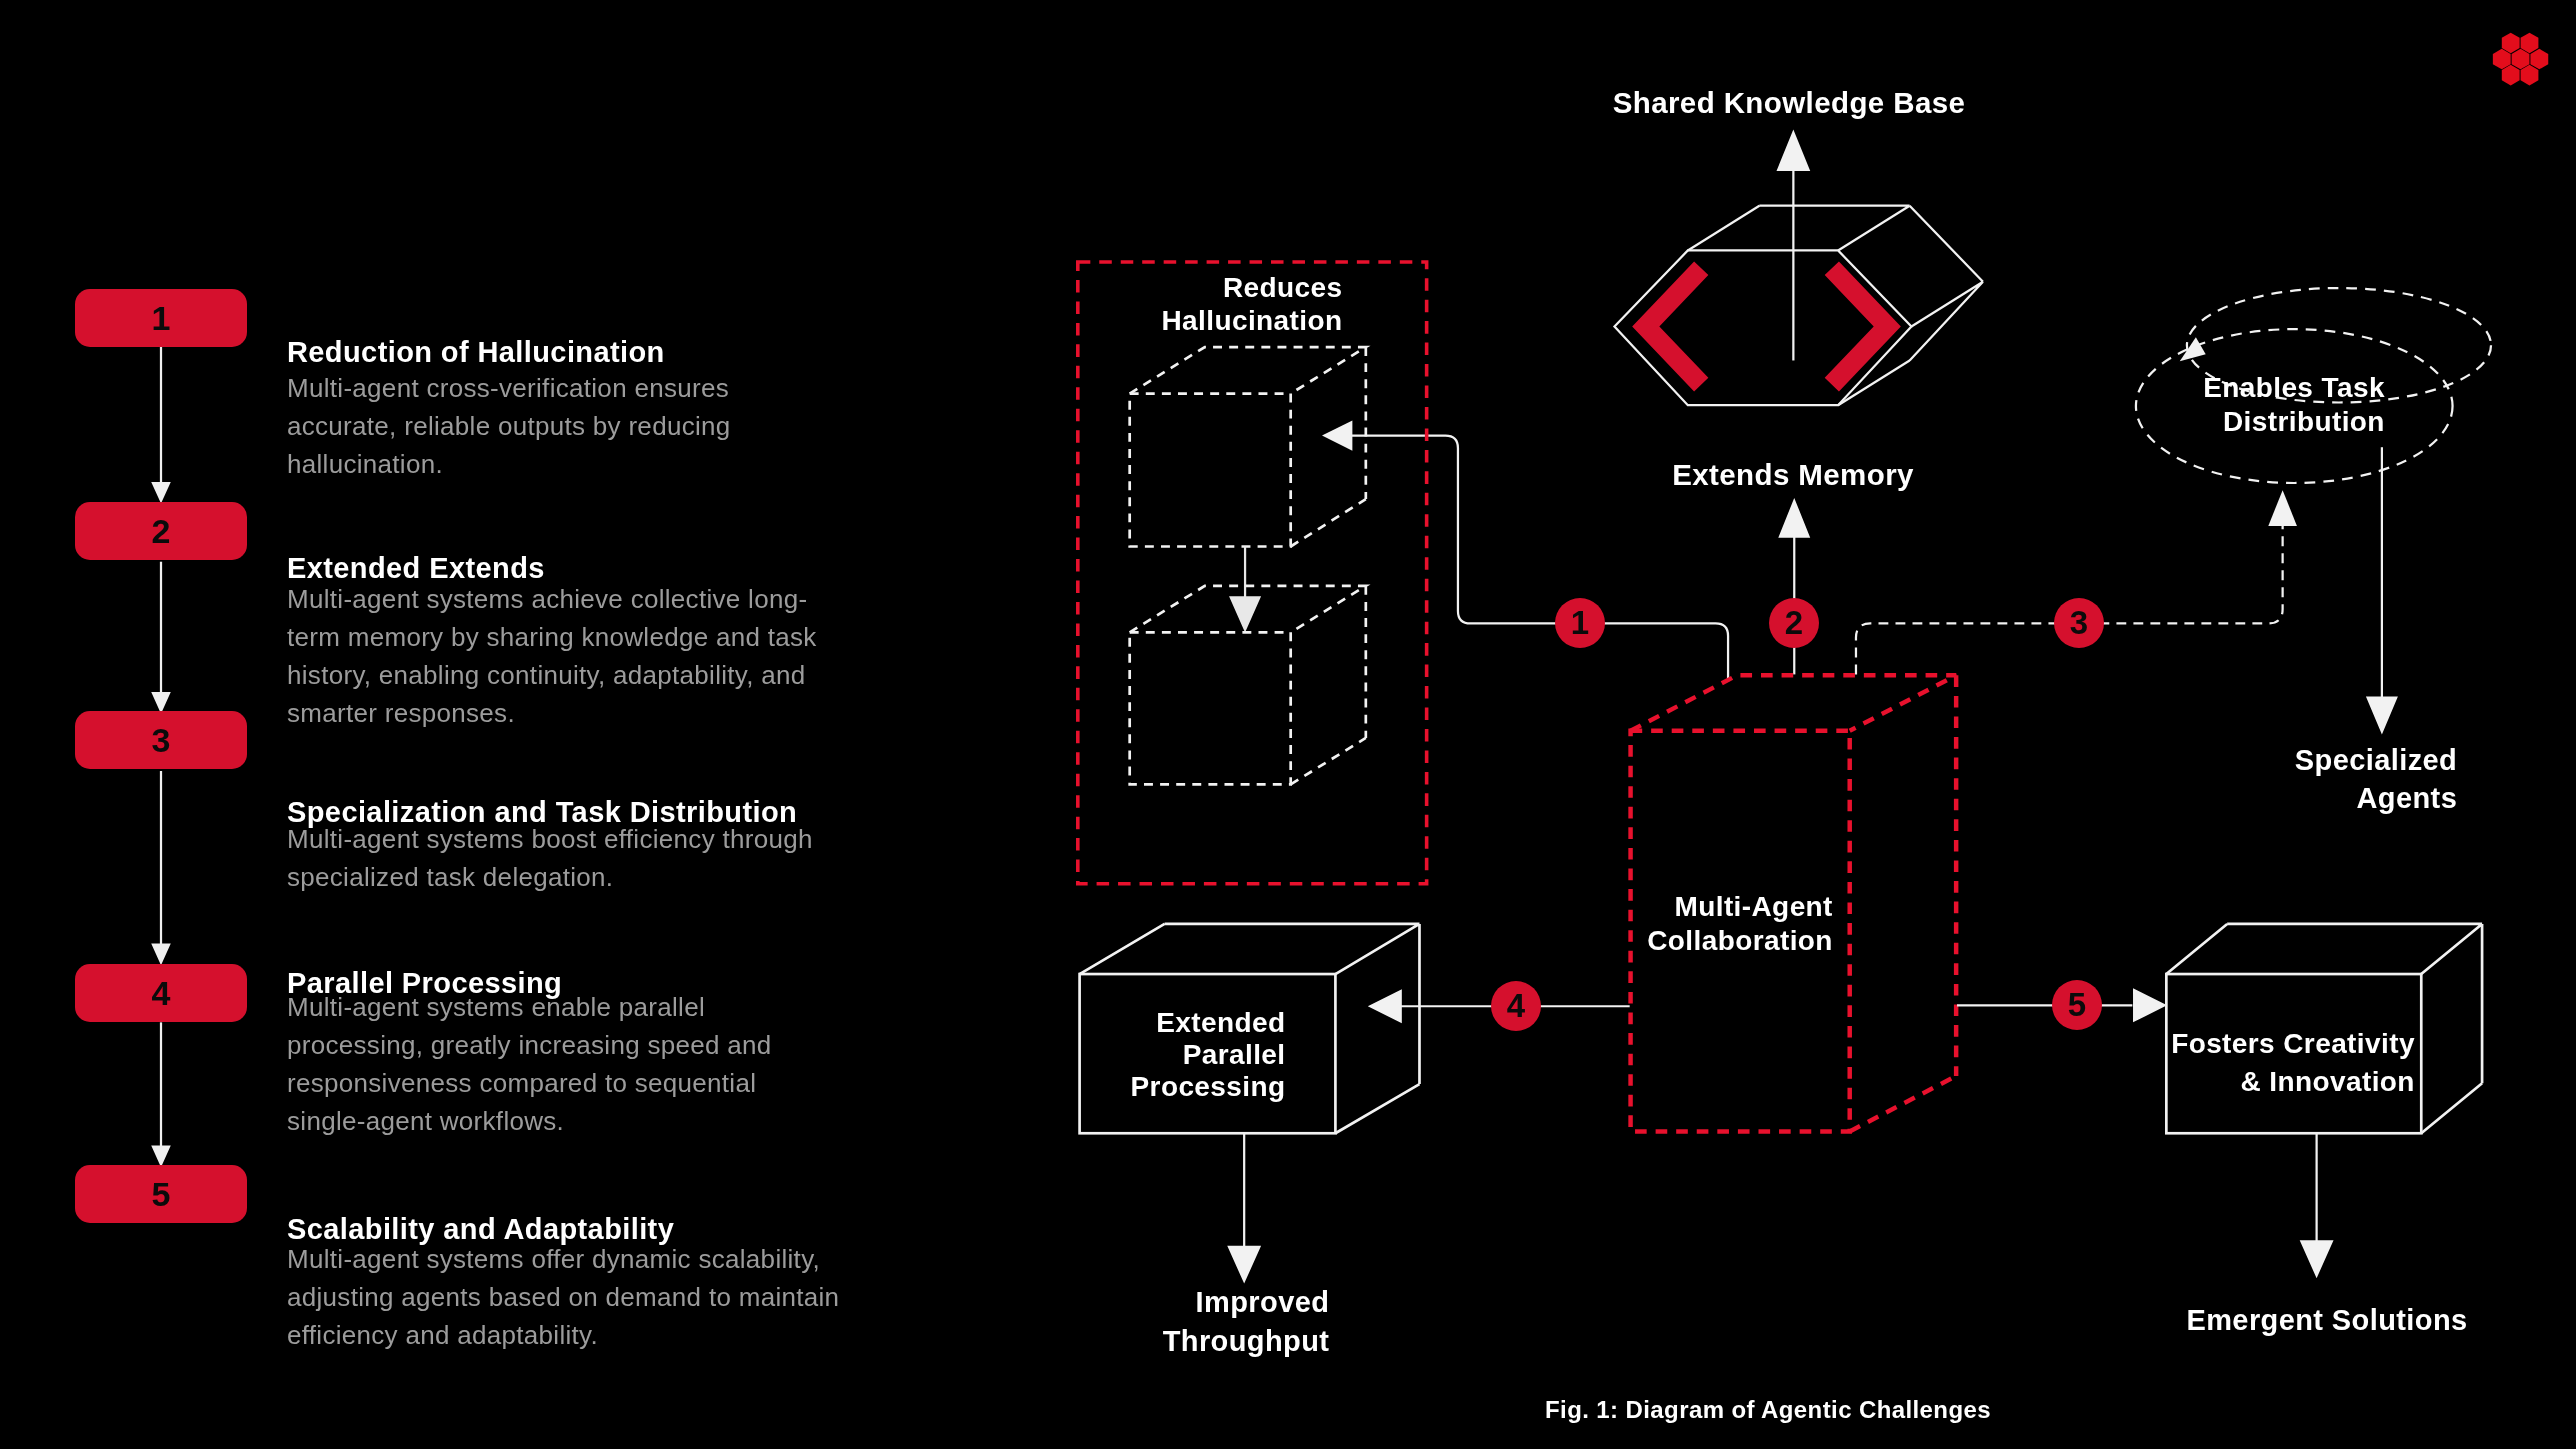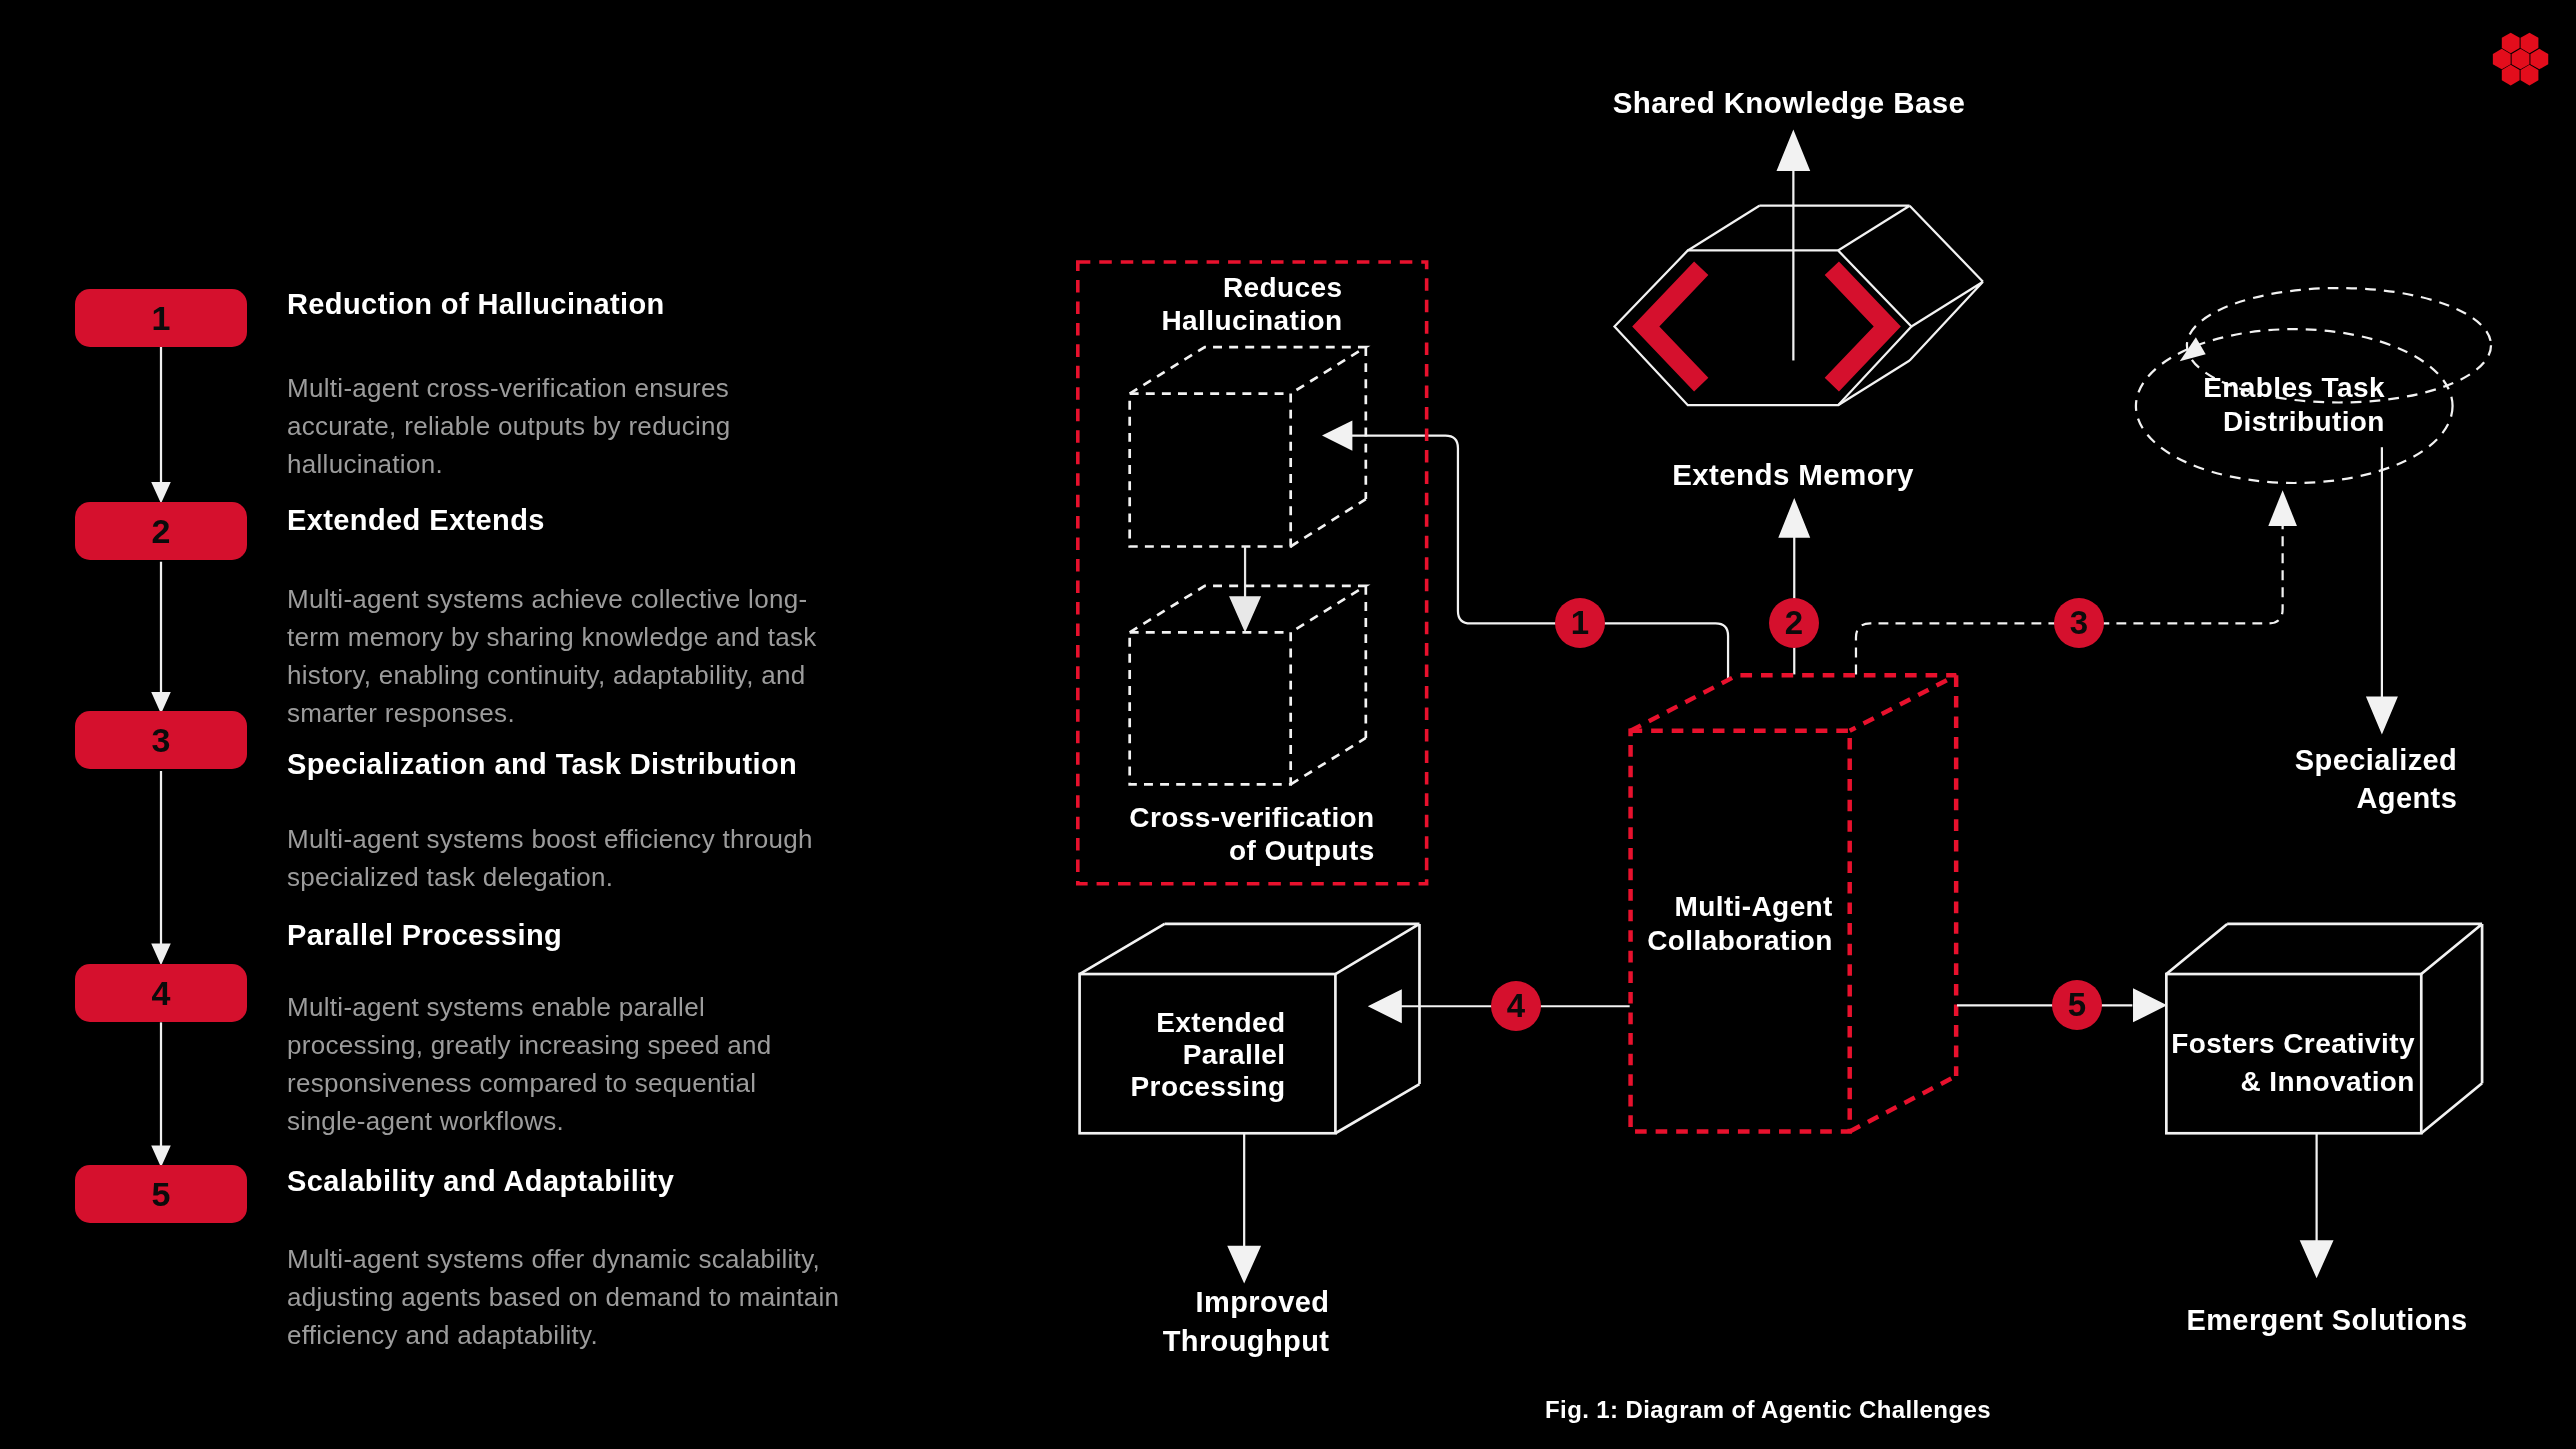--- a/index.html
+++ b/index.html
@@ -7,21 +7,21 @@
           font-family:"Liberation Sans",sans-serif;}
   svg.linework{position:absolute;left:0;top:0;z-index:1;}
   .abs{position:absolute;z-index:2;}
   .title{left:75px;top:52px;color:#fff;font-size:66px;font-weight:bold;line-height:91px;
          letter-spacing:0.9px;white-space:nowrap;}
   .title span{display:block;}
   .badge{left:75px;width:172px;height:58px;background:#D5102D;border-radius:15px;
          color:#0b0b0b;font-size:34px;font-weight:bold;display:flex;align-items:center;
          justify-content:center;z-index:3;}
   .bheading{left:287px;color:#fff;font-size:29px;font-weight:bold;letter-spacing:0.4px;
-            white-space:nowrap;}
+            white-space:nowrap;margin-top:48px;}
   .bbody{left:287px;width:555px;color:#9c9c9c;font-size:26px;line-height:38px;
          letter-spacing:0.3px;margin-top:9px;}
   .node{width:50px;height:50px;border-radius:50%;background:#D5102D;color:#0b0b0b;
         font-size:33px;font-weight:bold;display:flex;align-items:center;justify-content:center;
         z-index:4;}
   .lbl{transform:translateX(-50%);text-align:right;color:#fff;font-weight:bold;
        letter-spacing:0.4px;white-space:nowrap;z-index:3;}
   .lbl span{display:block;}
 </style>
 </head>
@@ -193,24 +193,20 @@
       <span>5</span>
     </div>
 
   <div class="abs lbl" style="left:1789px;top:86px;font-size:29.5px">Shared Knowledge Base</div>
   <div class="abs lbl" style="left:1793px;top:458px;font-size:29.5px">Extends Memory</div>
 
   <div class="abs lbl" style="left:1252px;top:271px;font-size:28px;line-height:33px">
     <span>Reduces</span>
     <span>Hallucination</span>
   </div>
-  <div class="abs lbl" style="left:1252px;top:801px;font-size:28px;line-height:33px">
-    <span>Cross-verification</span>
-    <span>of Outputs</span>
-  </div>
   <div class="abs lbl" style="left:1740px;top:890px;font-size:28px;line-height:34px">
     <span>Multi-Agent</span>
     <span>Collaboration</span>
   </div>
   <div class="abs lbl" style="left:2294px;top:371px;font-size:28px;line-height:34px">
     <span>Enables Task</span>
     <span>Distribution</span>
   </div>
   <div class="abs lbl" style="left:2376px;top:741px;font-size:29px;line-height:38px">
     <span>Specialized</span>

